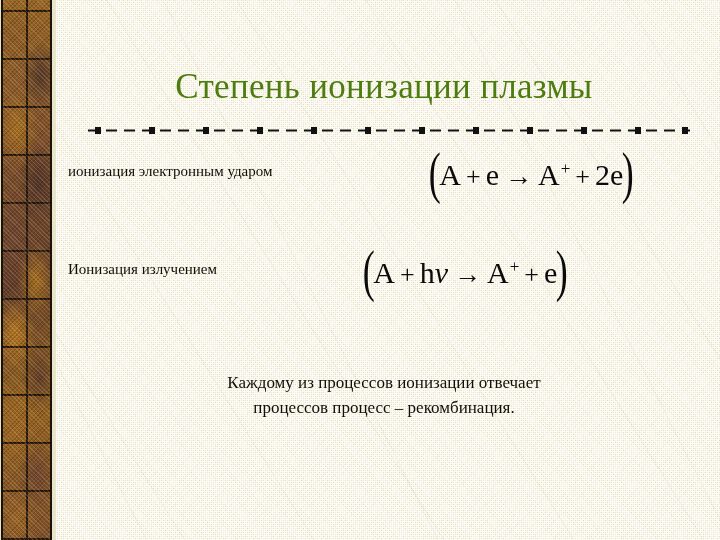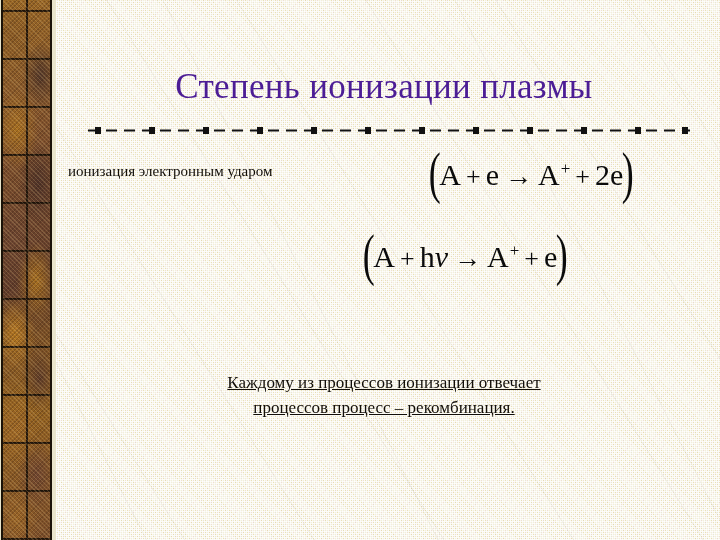--- a/index.html
+++ b/index.html
@@ -122,21 +122,21 @@
     pointer-events: none;
   }
 
   
   #title {
     position: absolute;
     left: 56px;
     top: 66px;
     width: 656px;
     text-align: center;
-    color: #4c1d95;
+    color: #4d7c0f;
     font-size: 35px;
     line-height: 42px;
     letter-spacing: 0.3px;
     white-space: nowrap;
   }
 
   
   #separator {
     position: absolute;
     left: 88px;
@@ -159,21 +159,21 @@
 
   .formula {
     position: absolute;
     color: #0B0B0B;
     white-space: nowrap;
     font-size: 30px;
     line-height: 34px;
     margin-left: 12px;
   }
   #formula-impact { left: 418px; top: 158px; }
-  #formula-radiation { left: 352px; top: 240px; }
+  #formula-radiation { left: 352px; top: 256px; }
 
   .paren {
     display: inline-block;
     font-size: 58px;
     line-height: 0;
     position: relative;
     top: 7px;
     font-weight: 300;
     transform: scaleX(0.62);
     margin: 0 -5px 0 -5px;
@@ -192,21 +192,20 @@
   
   #note {
     position: absolute;
     left: 56px;
     top: 370px;
     width: 656px;
     text-align: center;
     color: #120E08;
     font-size: 17px;
     line-height: 25px;
-    text-decoration: underline;
   }
   .note-line { display: block; white-space: nowrap; }
 </style>
 </head>
 <body>
 
 <div id="slide">
 
   <div id="paper-texture"></div>
   <div id="paper-fibres"></div>
@@ -235,20 +234,21 @@
       <rect x="594" y="1" width="6" height="7" fill="#111111"></rect>
     </svg>
   </div>
 
   <div class="row-label" id="label-impact">ионизация электронным ударом</div>
 
   <div class="formula" id="formula-impact">
     <span class="paren">(</span><span class="term">A</span><span class="op">+</span><span class="term">e</span><span class="arrow">→</span><span class="term">A</span><span class="sup">+</span><span class="op">+</span><span class="term">2e</span><span class="paren">)</span>
   </div>
 
+  <div class="row-label" id="label-radiation">Ионизация излучением</div>
 
   <div class="formula" id="formula-radiation">
     <span class="paren">(</span><span class="term">A</span><span class="op">+</span><span class="term">h</span><span class="nu">ν</span><span class="arrow">→</span><span class="term">A</span><span class="sup">+</span><span class="op">+</span><span class="term">e</span><span class="paren">)</span>
   </div>
 
   <div id="note">
     <span class="note-line">Каждому из процессов ионизации отвечает</span>
     <span class="note-line">процессов процесс – рекомбинация.</span>
   </div>
 

